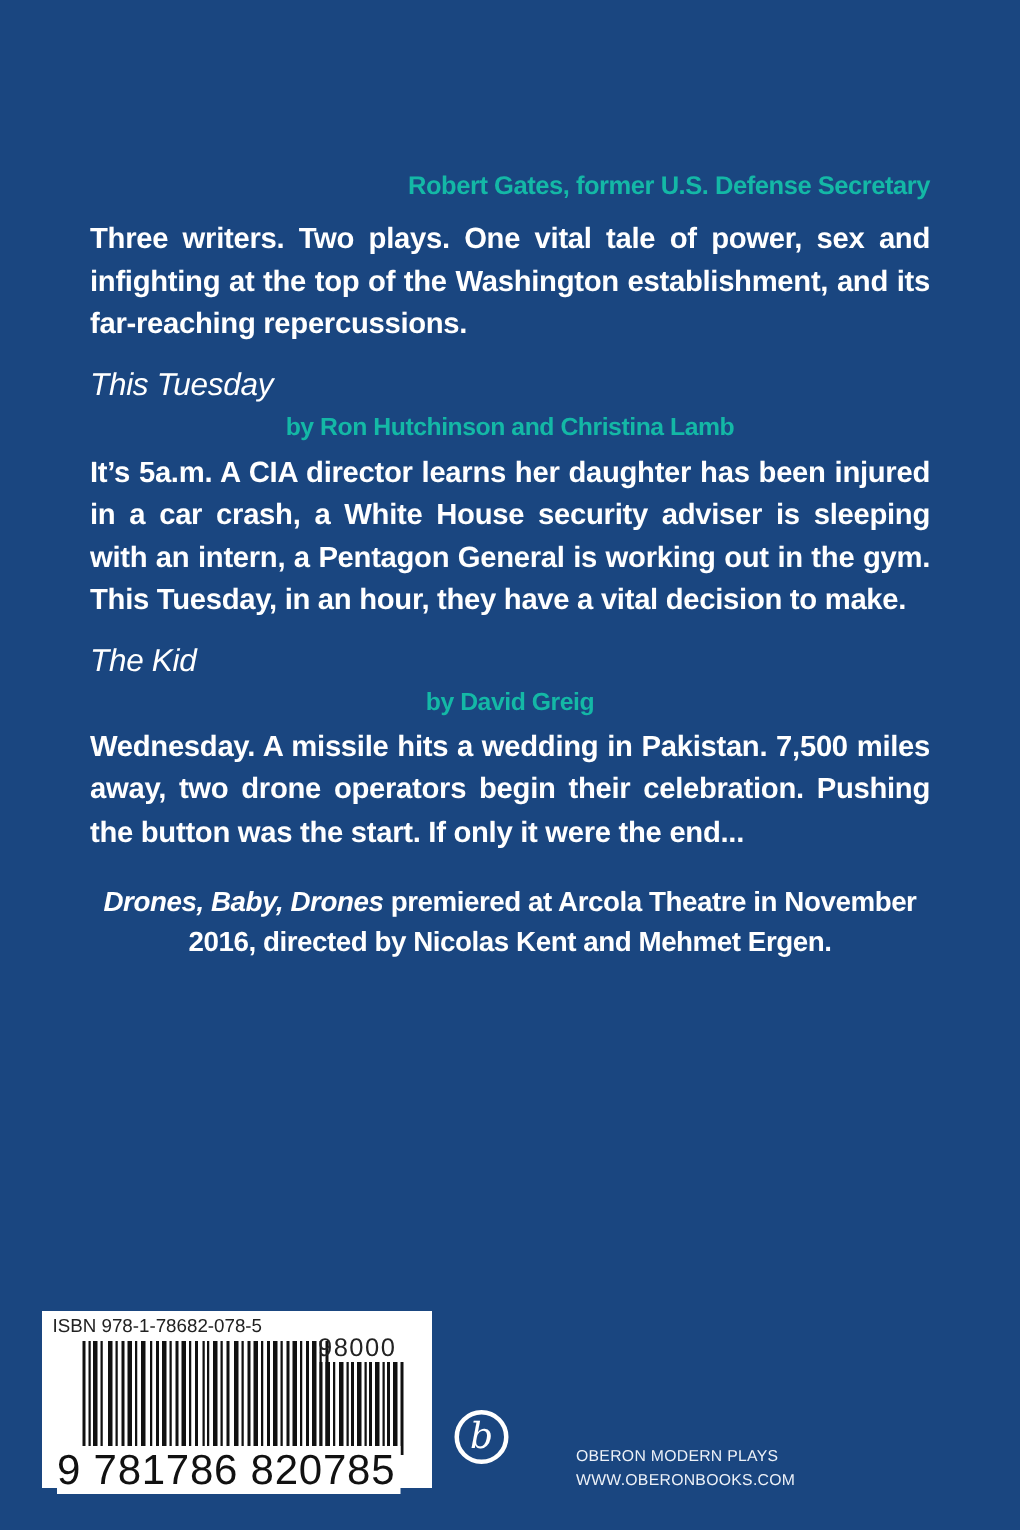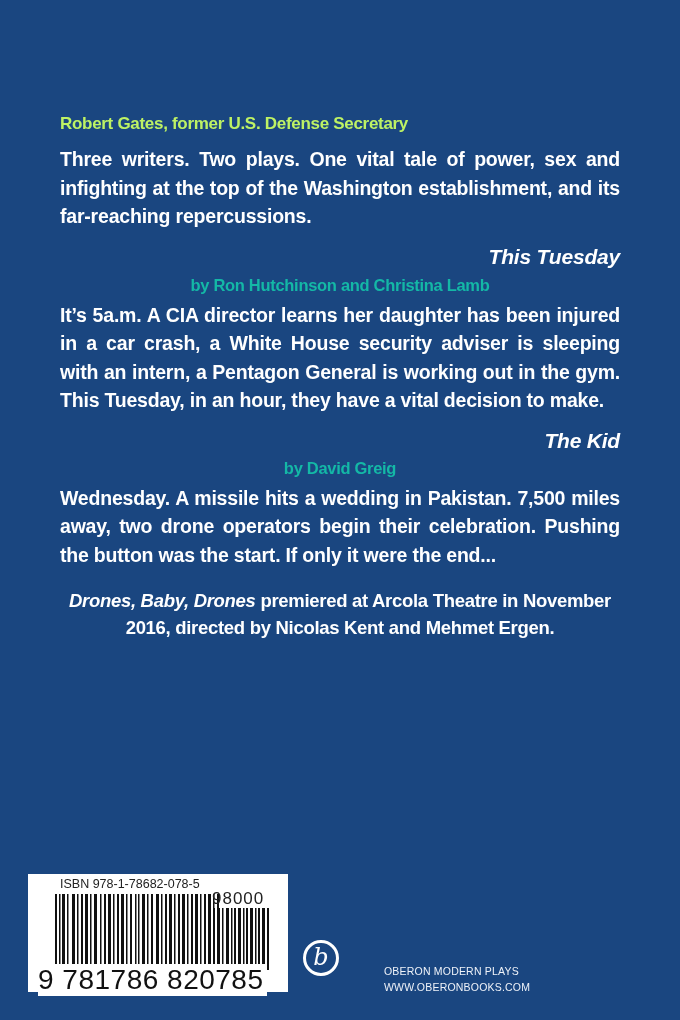--- a/index.html
+++ b/index.html
@@ -11,47 +11,47 @@
     position: relative;
   }
   .content {
     position: absolute; left: 60px; top: 112px; width: 560px;
   }
   .quote {
     text-align: center; font-weight: bold; font-size: 21px; line-height: 28px;
     letter-spacing: -0.2px;
   }
   .attrib {
-    text-align: left; font-weight: bold; font-size: 17px; line-height: 24px;
-    color: #bef264; letter-spacing: -0.3px;
+    text-align: right; font-weight: bold; font-size: 17px; line-height: 24px;
+    color: #14b8a6; letter-spacing: -0.3px;
   }
   .para {
     font-weight: bold; font-size: 19.5px; line-height: 28.5px;
     text-align: justify; letter-spacing: -0.2px;
   }
   .play-title {
-    text-align: right; font-style: italic; font-weight: bold;
+    text-align: left; font-style: italic; font-weight: normal;
     font-size: 21px; line-height: 28px; letter-spacing: -0.2px;
   }
   .play-author {
     text-align: center; font-weight: bold; font-size: 16.5px; line-height: 24px;
     color: #14b8a6; letter-spacing: -0.3px;
   }
   .premiere {
     text-align: center; font-weight: bold; font-size: 18.5px; line-height: 27px;
     letter-spacing: -0.3px;
   }
   .premiere em { font-style: italic; }
 
   .barcode-box {
     position: absolute; left: 28px; top: 874px; width: 260px; height: 118px;
     background: #ffffff; color: #111;
   }
   .isbn-label {
-    position: absolute; left: 32px; top: 3px; font-size: 12.5px;
+    position: absolute; left: 7px; top: 3px; font-size: 12.5px;
     font-family: "Liberation Sans", sans-serif; color: #222;
   }
   .bars-main { position: absolute; left: 25px; top: 20px; width: 168px; height: 76px; }
   .bars-addon { position: absolute; left: 175px; top: 34px; width: 70px; height: 62px; }
   .addon-num {
     position: absolute; left: 184px; top: 15px; font-size: 17px; color: #222;
     letter-spacing: 1px;
   }
   .isbn-digits {
     position: absolute; left: 10px; top: 90px; font-size: 28px; color: #111;

